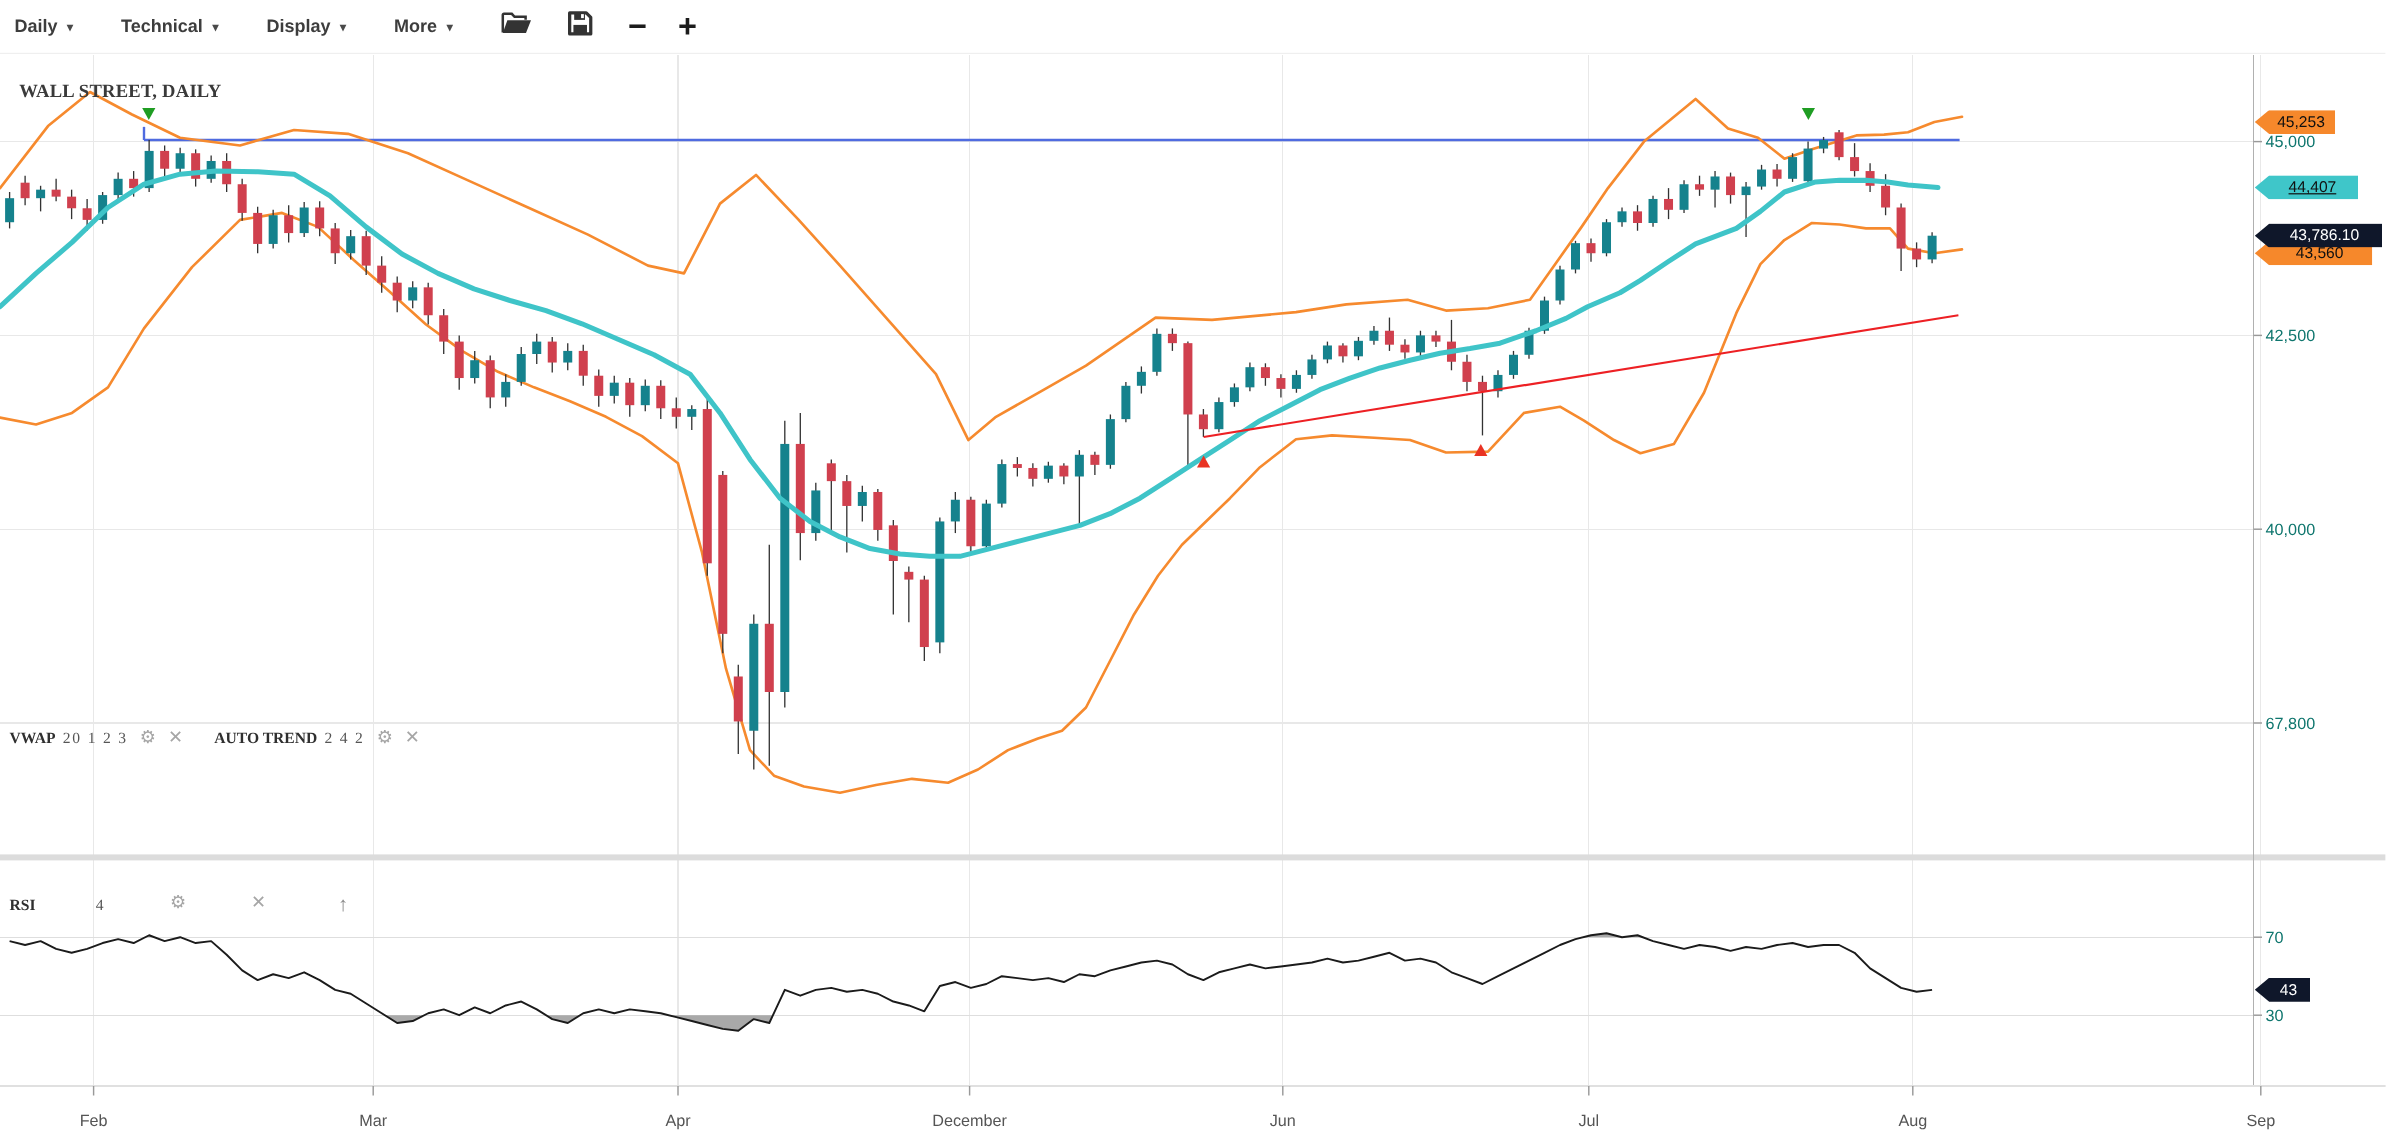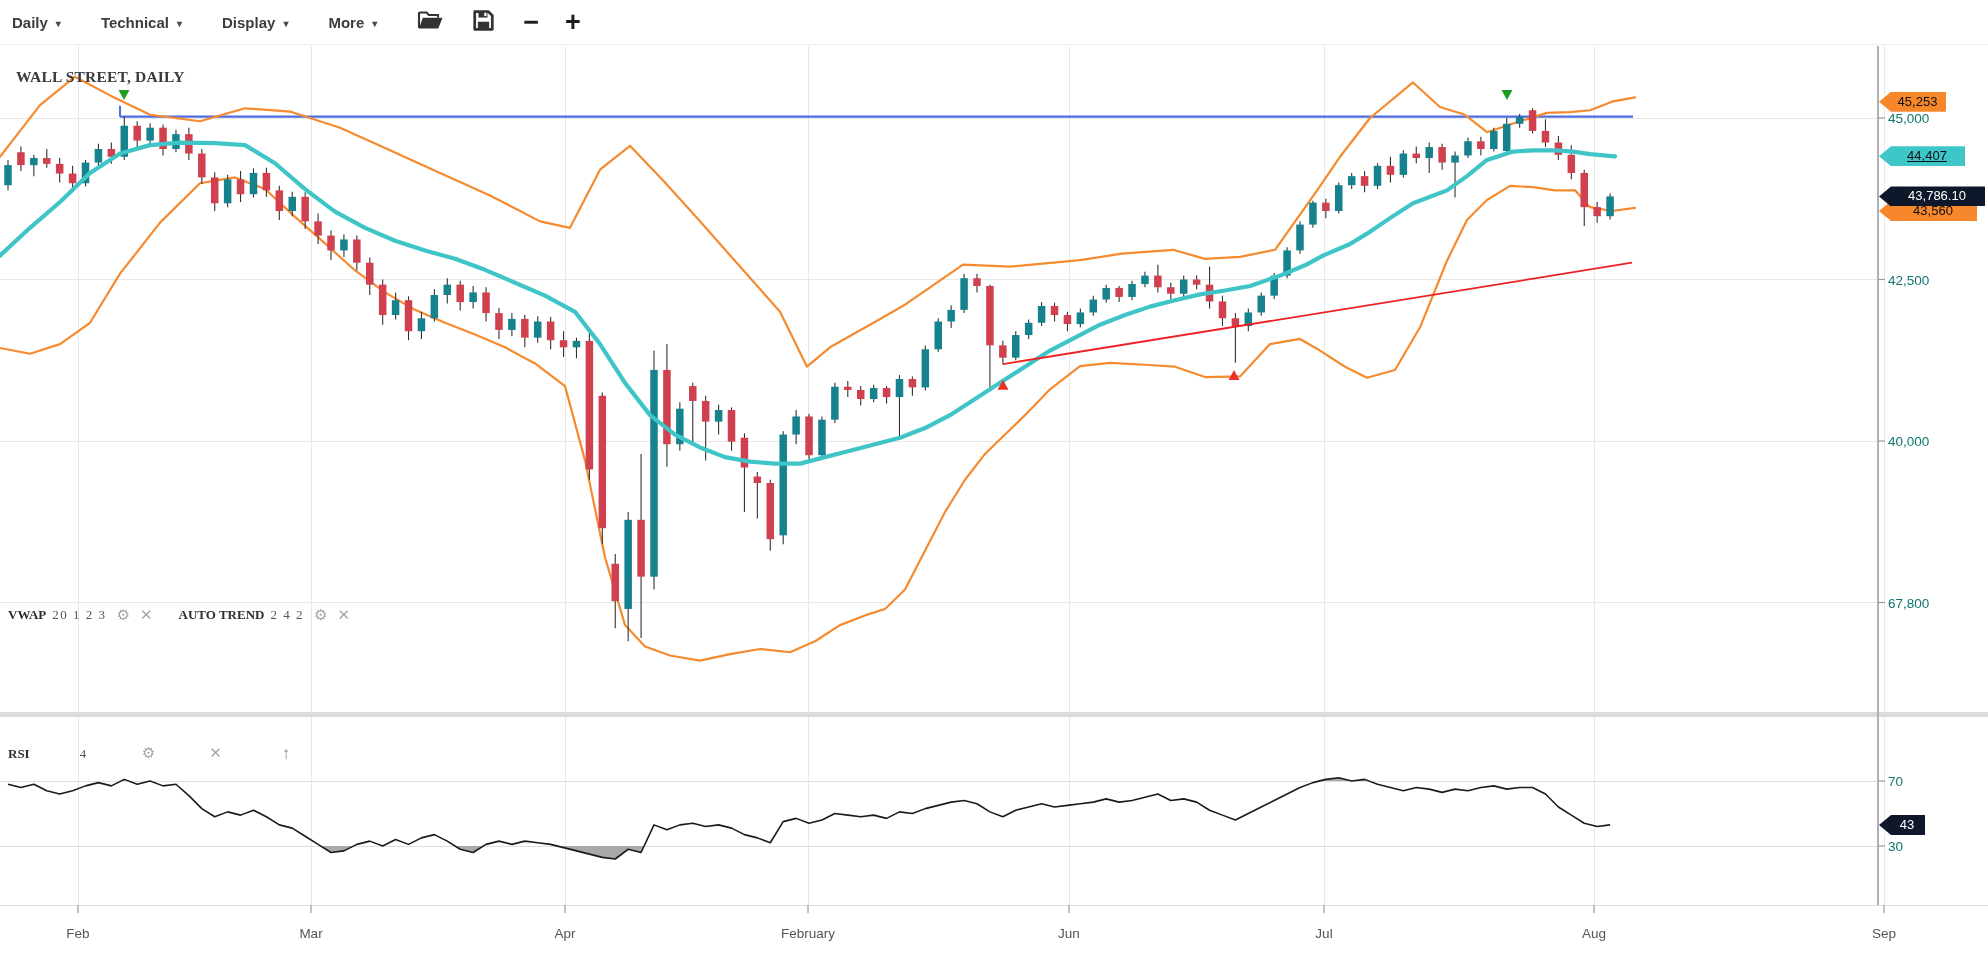--- a/index.html
+++ b/index.html
@@ -398,21 +398,21 @@
 
 <div class="ylabel" style="top: 118px;">45,000</div>
 <div class="ylabel" style="top: 279.5px;">42,500</div>
 <div class="ylabel" style="top: 441px;">40,000</div>
 <div class="ylabel" style="top: 602.5px;">67,800</div>
 <div class="ylabel" style="top: 781px;">70</div>
 <div class="ylabel" style="top: 846px;">30</div>
 <div class="xlabel" style="left: 78px;">Feb</div>
 <div class="xlabel" style="left: 311px;">Mar</div>
 <div class="xlabel" style="left: 565px;">Apr</div>
-<div class="xlabel" style="left: 808px;">February</div>
+<div class="xlabel" style="left: 808px;">December</div>
 <div class="xlabel" style="left: 1069px;">Jun</div>
 <div class="xlabel" style="left: 1324px;">Jul</div>
 <div class="xlabel" style="left: 1594px;">Aug</div>
 <div class="xlabel" style="left: 1884px;">Sep</div>
 <div class="badge" style="background: rgb(246, 136, 43); color: rgb(16, 16, 16); width: 67px; top: 91.6562px;">45,253</div>
 <div class="badge" style="background: rgb(63, 198, 201); color: rgb(16, 16, 16); width: 86px; top: 146.308px; text-decoration: underline;">44,407</div>
 <div class="badge" style="background: rgb(246, 136, 43); color: rgb(16, 16, 16); width: 98px; top: 201.024px;">43,560</div>
 <div class="badge" style="background: #0f172a; color: rgb(255, 255, 255); width: 106px; top: 186.418px;">43,786.10</div>
 <div class="badge" style="background: #0f172a; color: rgb(255, 255, 255); width: 46px; top: 814.875px;">43</div>
 

